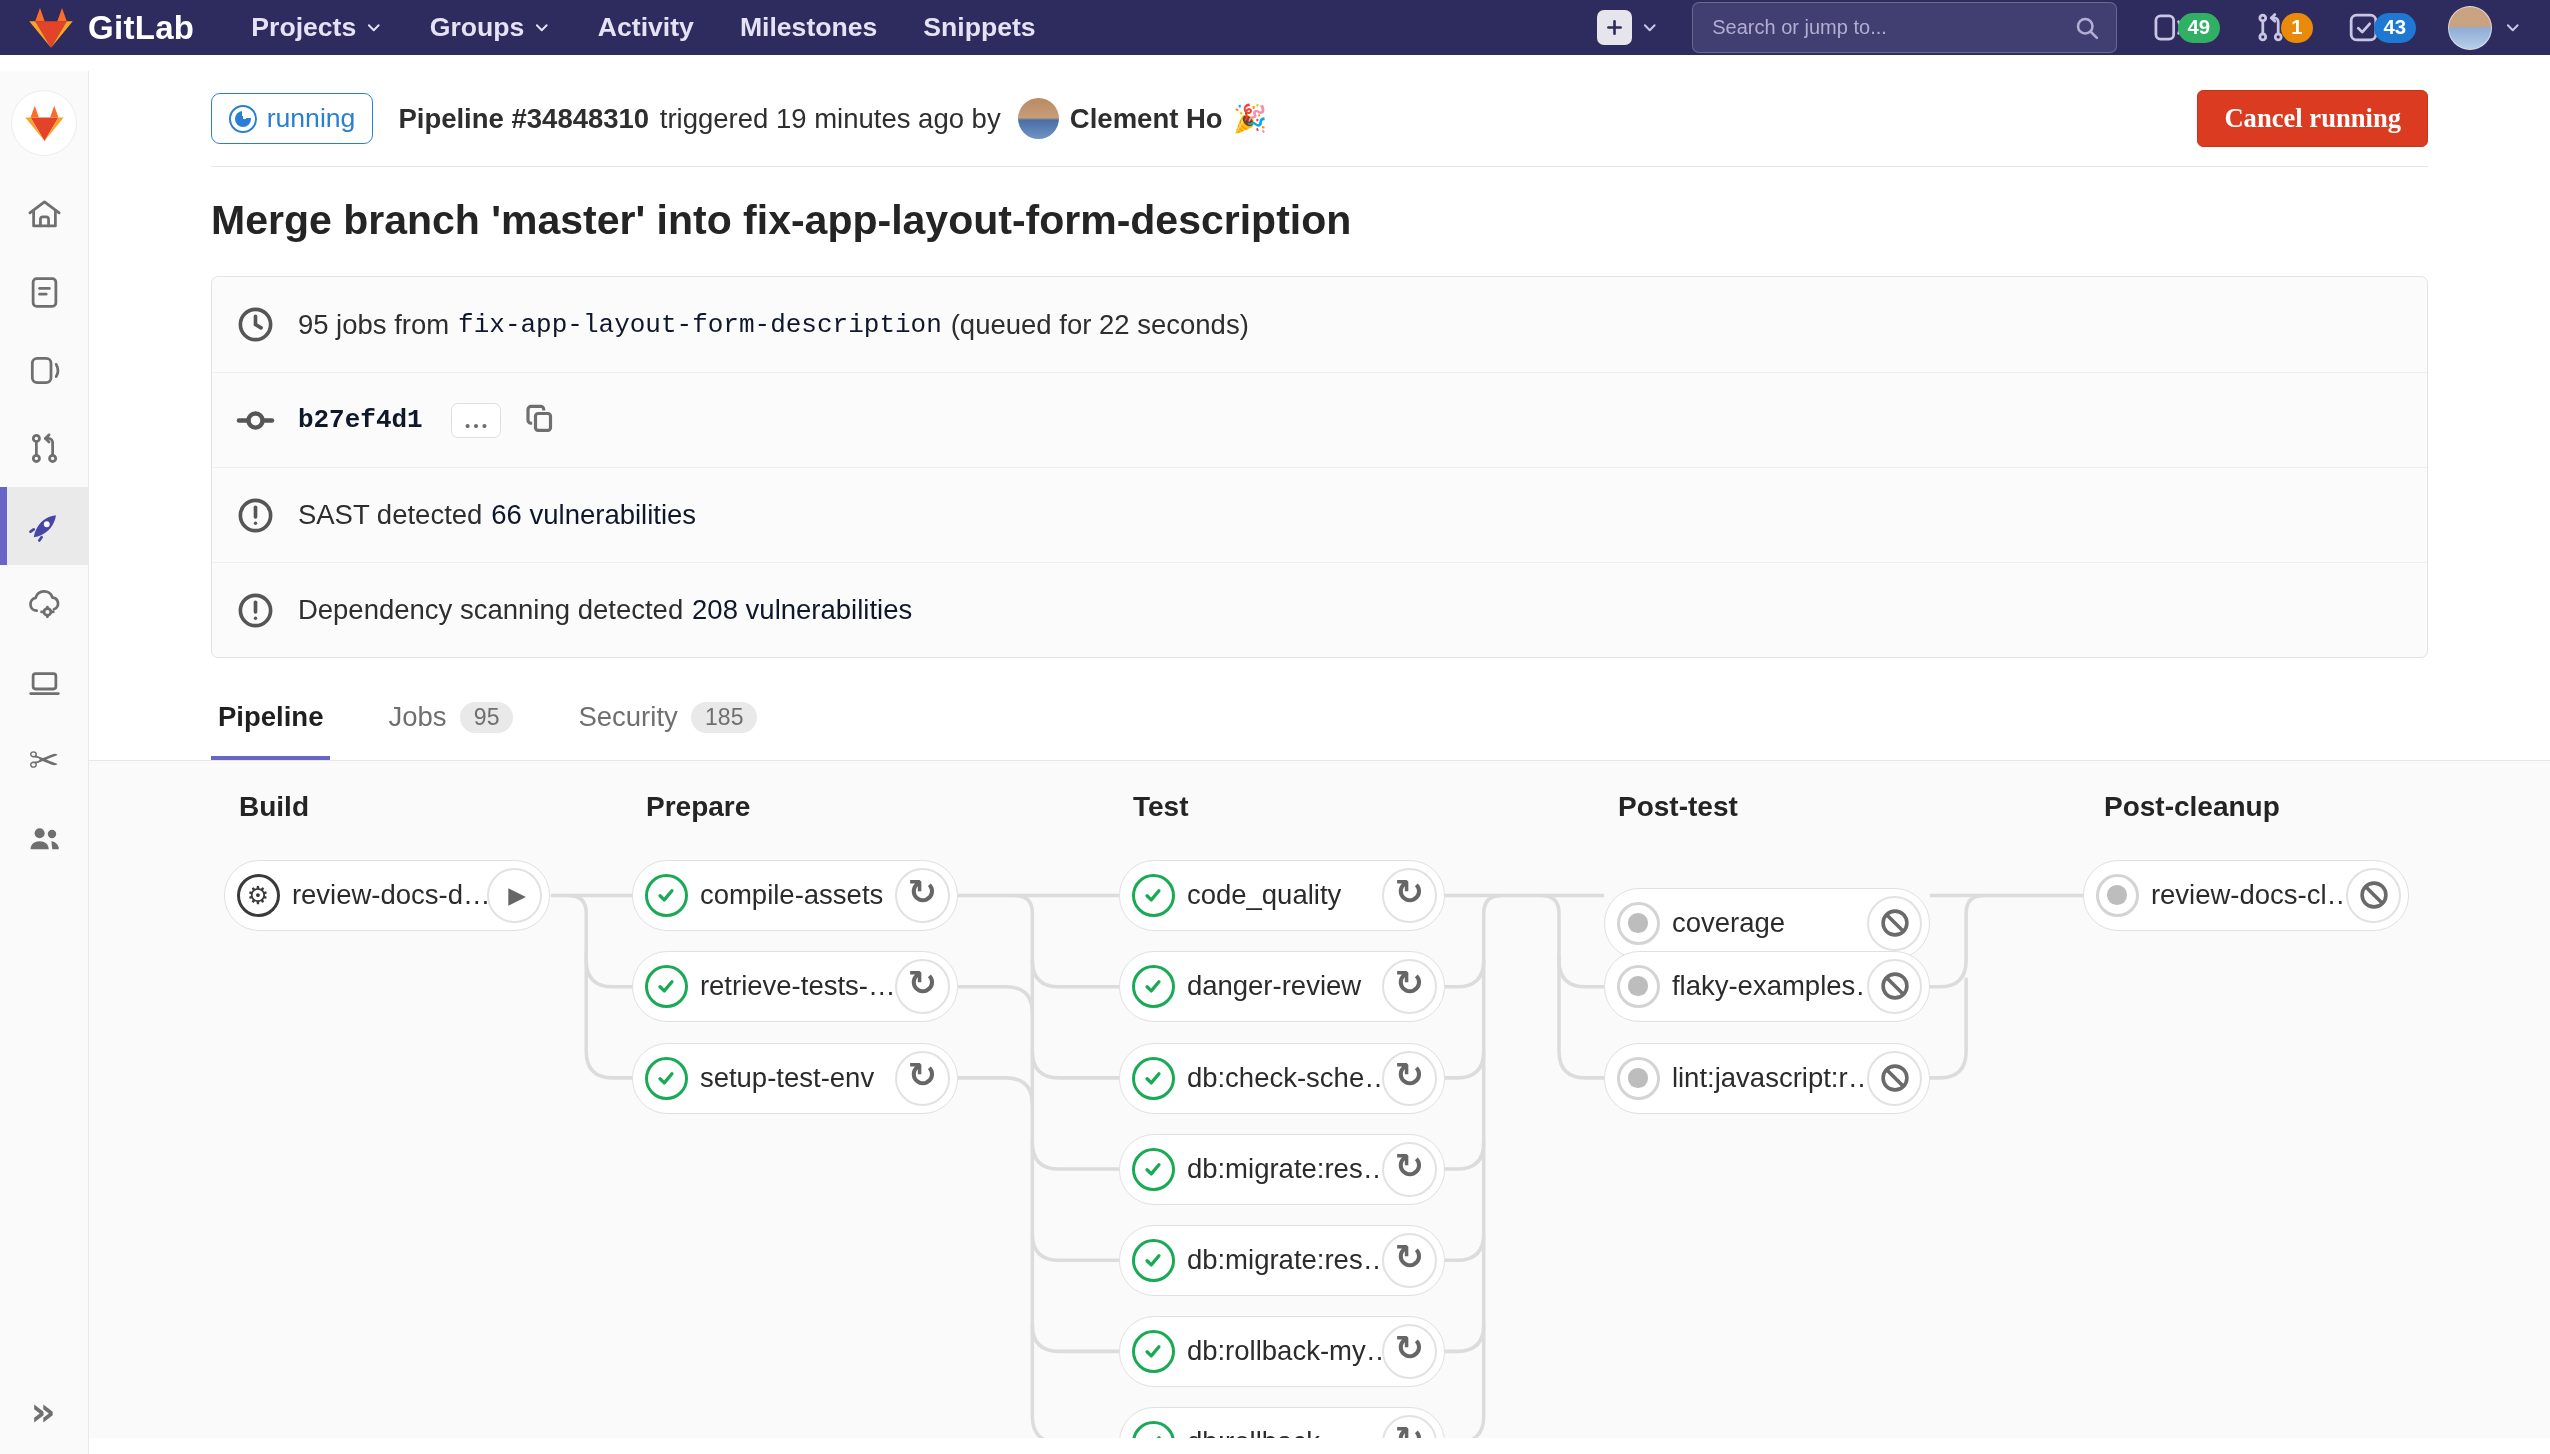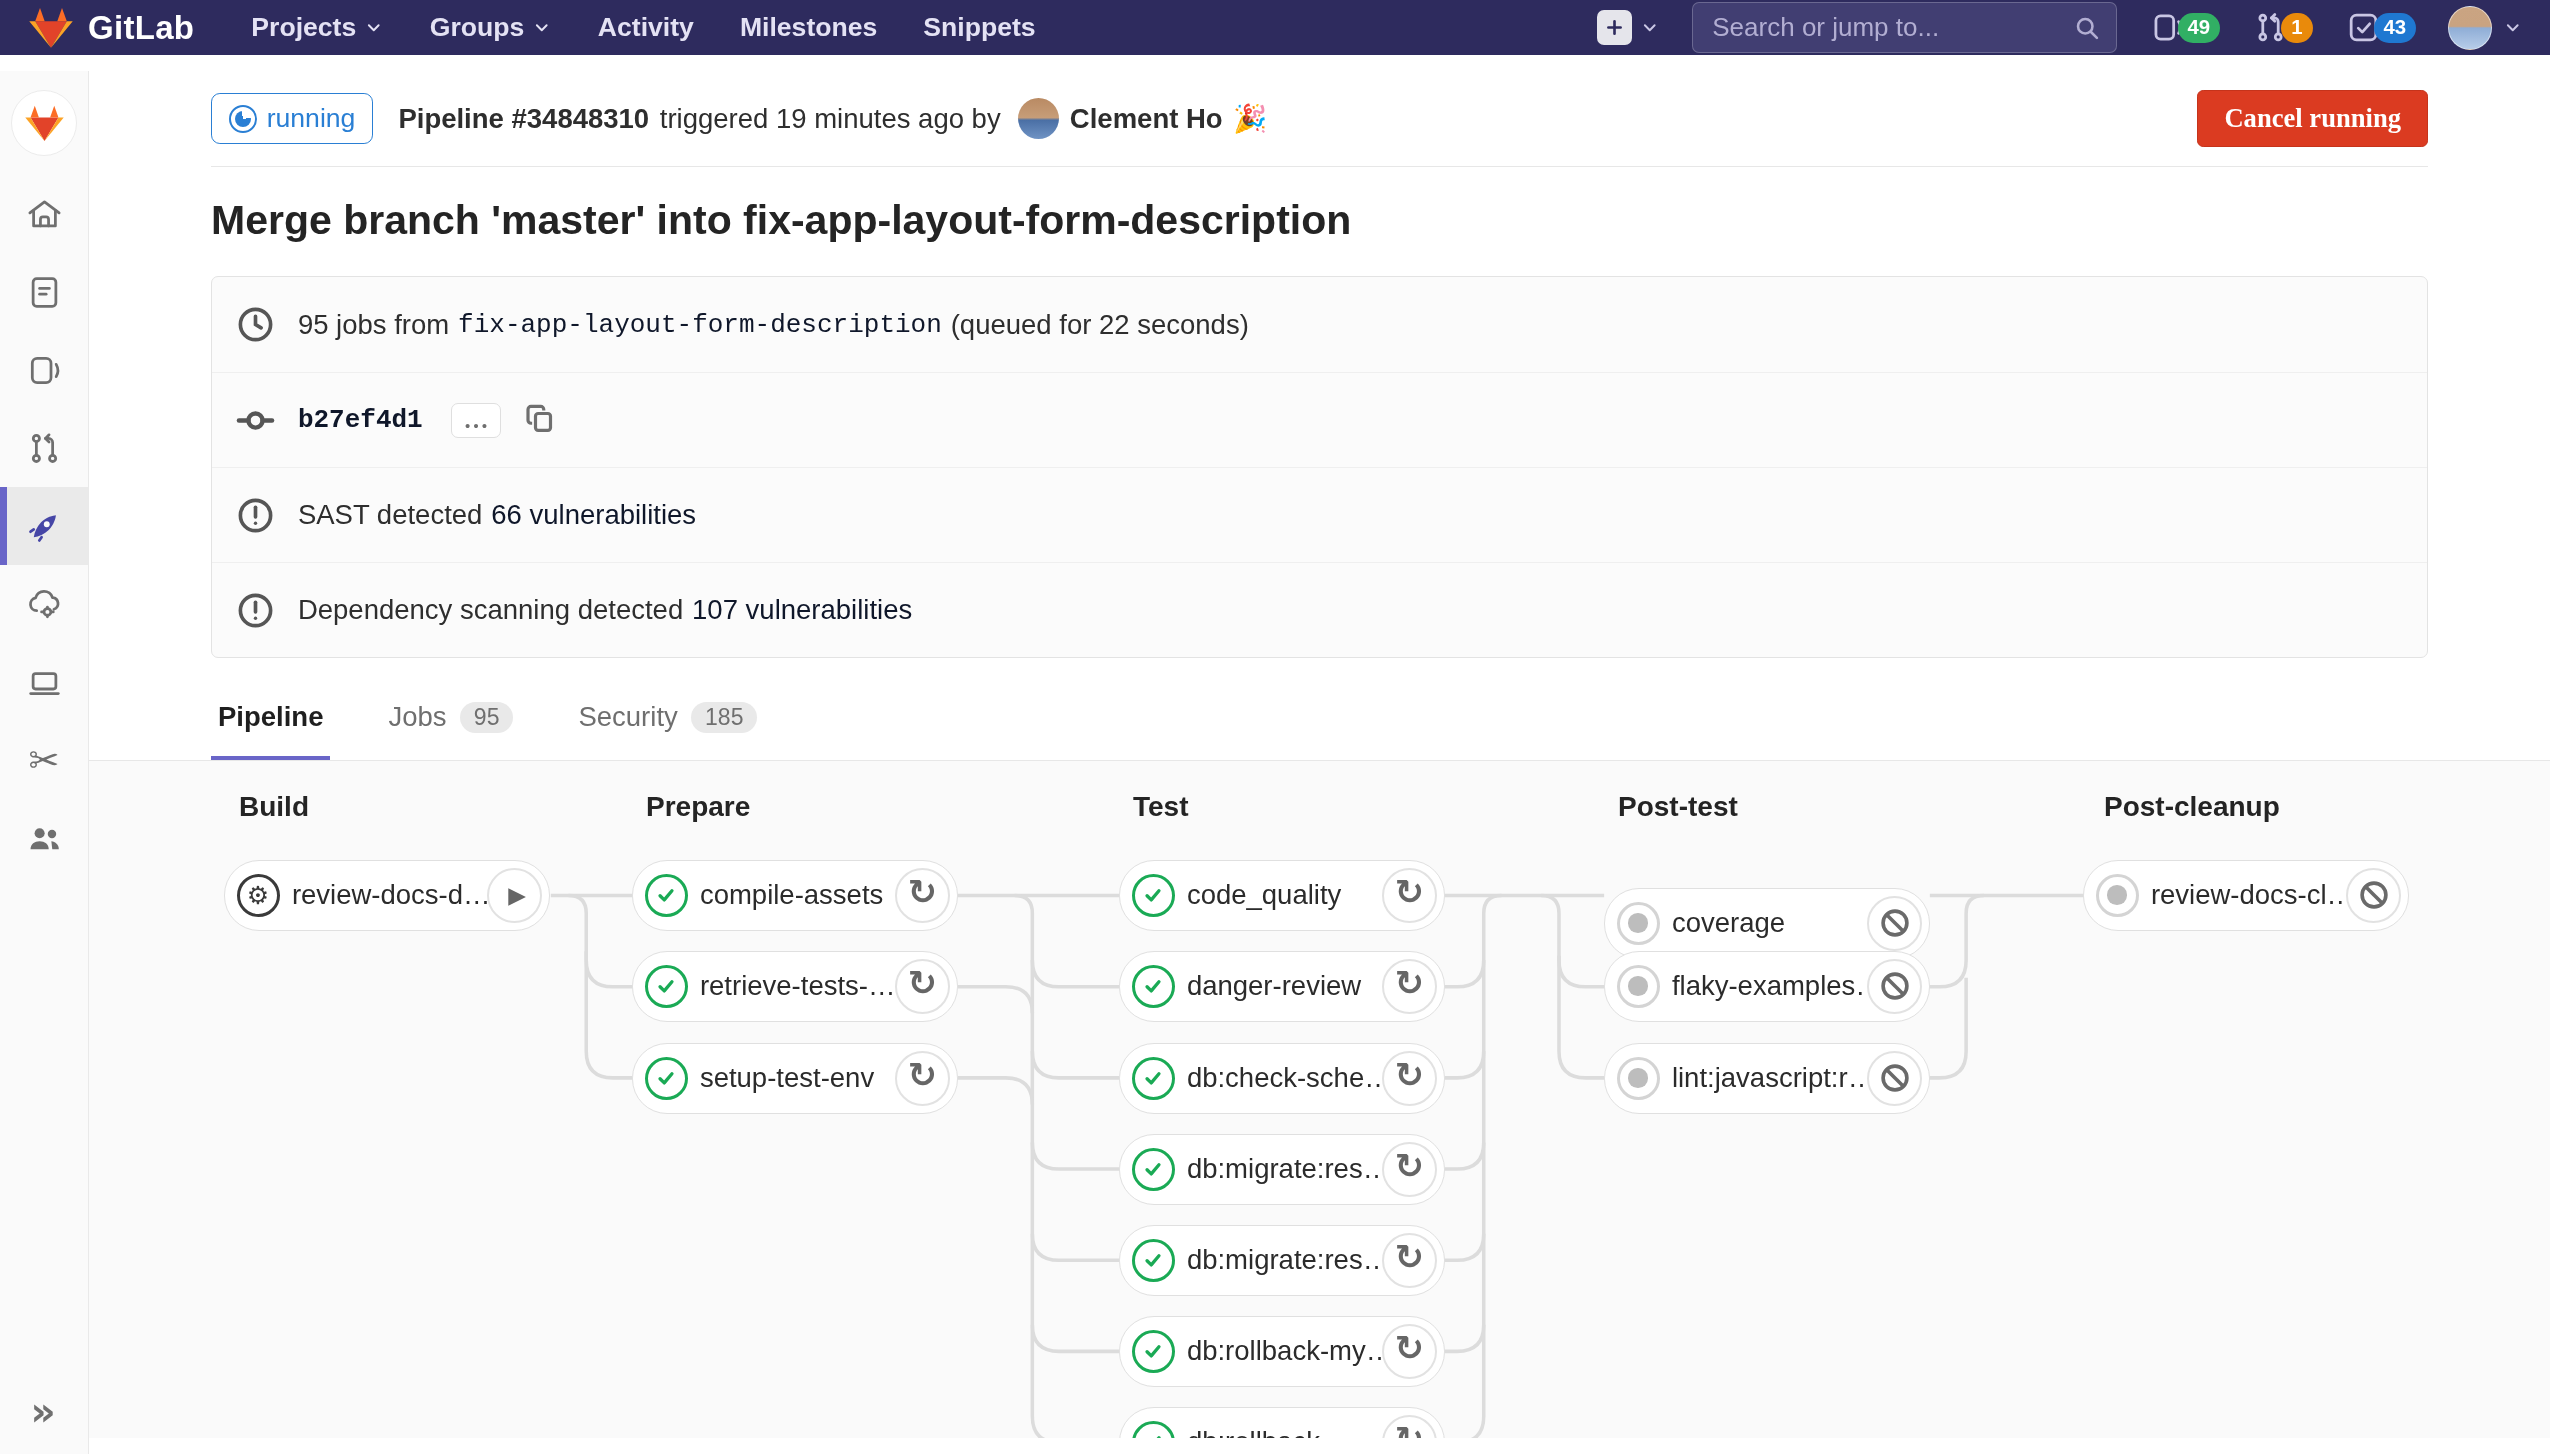--- a/index.html
+++ b/index.html
@@ -13,21 +13,21 @@
   .brand svg { width:46px; height:43px; }
   .brand-name { color:#fff; font-size:33px; font-weight:700; letter-spacing:0.3px; }
   .nav-links { display:flex; align-items:center; gap:46px; color:#e4e2f4; font-size:26.6px; font-weight:600; }
   .nav-link { display:flex; align-items:center; gap:8px; cursor:pointer; white-space:nowrap; }
   .chev { width:19.5px; height:19.5px; stroke:currentColor; fill:none; stroke-width:2.4; stroke-linecap:round; stroke-linejoin:round; }
   .topbar-right { margin-left:auto; display:flex; align-items:center; gap:32px; }
   .plus-group { display:flex; align-items:center; gap:8px; color:#cbc8e6; cursor:pointer; }
   .plus-box { width:35px; height:35px; border-radius:7px; background:rgba(255,255,255,.88); display:flex; align-items:center; justify-content:center; }
   .plus-box svg { width:21px; height:21px; stroke:#2e2b5e; stroke-width:3; stroke-linecap:round; }
   .search-box { position:relative; }
-  .search-input { width:425px; height:51px; border-radius:7px; border:0.9px solid rgba(255,255,255,.22); background:#413e72; color:#eceaf8; font-size:26px; padding:0 57px 0 19.5px; outline:none; font-family:"Liberation Sans",sans-serif; }
+  .search-input { width:425px; height:51px; border-radius:7px; border:0.9px solid rgba(255,255,255,.22); background:#413e72; color:#eceaf8; font-size:20px; padding:0 57px 0 19.5px; outline:none; font-family:"Liberation Sans",sans-serif; }
   .search-input::placeholder { color:#b2aed2; }
   .search-icon { position:absolute; right:16px; top:11.5px; width:28px; height:28px; stroke:#b2aed2; fill:none; stroke-width:2.2; stroke-linecap:round; }
   .icon-group { display:flex; align-items:center; cursor:pointer; color:#c9c6e4; }
   .icon-group svg { width:37px; height:37px; stroke:currentColor; fill:none; stroke-width:1.8; stroke-linecap:round; stroke-linejoin:round; }
   .nav-badge { margin-left:-8px; height:30px; min-width:32px; padding:0 9.7px; border-radius:15px; color:#fff; font-size:20.4px; font-weight:700; display:flex; align-items:center; justify-content:center; }
   .b-green { background:#31af64; } .b-orange { background:#e98a0b; } .b-blue { background:#1f78d1; }
   .avatar-group { display:flex; align-items:center; gap:10.6px; color:#cbc8e6; cursor:pointer; }
   .nav-avatar { width:44px; height:44px; border-radius:50%; border:1.8px solid rgba(255,255,255,.55);
     background:linear-gradient(180deg,#caa482 0%,#c9a381 46%,#8fadd6 50%,#b7cde9 100%); }
 
@@ -306,21 +306,21 @@
         <span>SAST detected</span>
         <span class="link">66 vulnerabilities</span>
       </div>
       <div class="info-row">
         <svg class="info-ic" viewBox="0 0 16 16">
             <circle cx="8" cy="8" r="6.2"></circle>
             <line x1="8" y1="4.6" x2="8" y2="8.6"></line>
             <circle cx="8" cy="11.2" r="0.7" fill="#565656" stroke="none"></circle>
           </svg>
         <span>Dependency scanning detected</span>
-        <span class="link">107 vulnerabilities</span>
+        <span class="link">208 vulnerabilities</span>
       </div>
     </div>
 
     <div class="tabs">
       <span class="tab active">
           <span>Pipeline</span>
         </span>
       <span class="tab">
           <span>Jobs</span>
           <span class="tab-badge">95</span>

